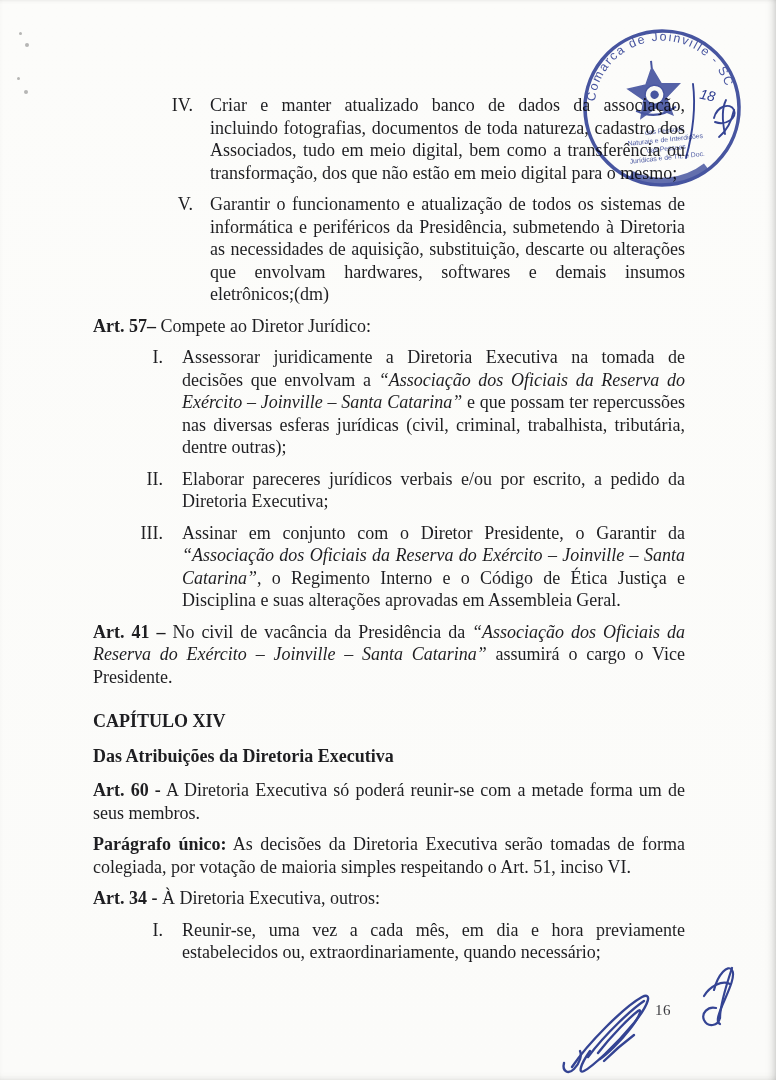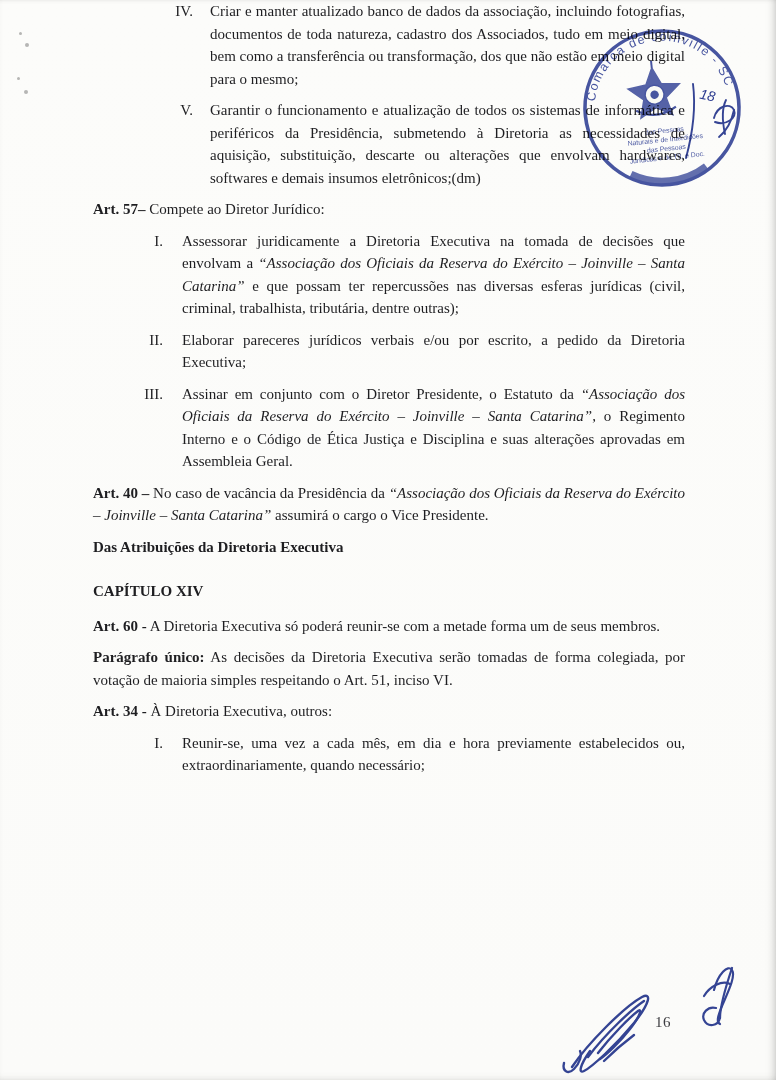--- a/index.html
+++ b/index.html
@@ -10,22 +10,22 @@
   }
   .page{
     position:absolute;inset:0;overflow:hidden;
     background:linear-gradient(180deg,#fcfcfa 0%,#fbfbf9 100%);
     box-shadow:inset -7px 0 9px -6px rgba(90,90,88,.35),
                inset 0 -5px 8px -6px rgba(90,90,88,.22),
                inset 0 3px 5px -4px rgba(90,90,88,.18);
   }
   
   .doc{
-    position:absolute;left:93px;top:0;width:592px;
-    font-size:15px;line-height:22.5px;color:#1e1e21;
+    position:absolute;left:93px;top:0;width:592px;padding-top:94px;
+    font-size:18px;line-height:22.5px;color:#1e1e21;
   }
   .blk{margin:0 0 9px 0;}
   .item{display:flex;}
   .item .num{flex:0 0 auto;text-align:right;white-space:nowrap;}
   .item.group-a .num{width:100px;margin-right:17px;}
   .item.group-b .num{width:70px;margin-right:19px;}
   .item .txt{flex:1 1 auto;text-align:justify;}
   .para{text-align:justify;}
   .heading{font-weight:bold;margin-bottom:12px;}
   .gap-lg{margin-top:22px;}
@@ -34,21 +34,21 @@
   
   .ink-dot{position:absolute;border-radius:50%;background:#7d7d7c;opacity:.55;filter:blur(.4px);}
   
   .stamp,.pen{position:absolute;pointer-events:none;mix-blend-mode:multiply;}
   .stamp{left:577px;top:23px;opacity:.88;}
   .pen-topright{left:670px;top:70px;}
   .sig-main{left:558px;top:985px;}
   .sig-secondary{left:692px;top:962px;}
   .page-number{
     position:absolute;left:655px;top:1002px;
-    font-size:15px;color:#3c3c40;letter-spacing:.5px;margin-top:12px;
+    font-size:15px;color:#3c3c40;letter-spacing:.5px;
   }
   .stamp text,.pen text{font-family:"Liberation Sans","DejaVu Sans",sans-serif;}
 </style>
 </head>
 <body>
 
 <div class="page">
 
   <div class="ink-dot" style="left:19px;top:32px;width:3px;height:3px;"></div>
   <div class="ink-dot" style="left:25px;top:43px;width:4px;height:4px;"></div>
@@ -68,25 +68,25 @@
       <div class="blk item group-b">
         <span class="num">I.</span>
         <span class="txt"><span class="seg-normal">Assessorar juridicamente a Diretoria Executiva na tomada de decisões que envolvam a </span><span class="seg-italic">“Associação dos Oficiais da Reserva do Exército – Joinville – Santa Catarina”</span><span class="seg-normal"> e que possam ter repercussões nas diversas esferas jurídicas (civil, criminal, trabalhista, tributária, dentre outras);</span></span>
       </div>
       <div class="blk item group-b">
         <span class="num">II.</span>
         <span class="txt"><span class="seg-normal">Elaborar pareceres jurídicos verbais e/ou por escrito, a pedido da Diretoria Executiva;</span></span>
       </div>
       <div class="blk item group-b">
         <span class="num">III.</span>
-        <span class="txt"><span class="seg-normal">Assinar em conjunto com o Diretor Presidente, o Estatuto da </span><span class="seg-italic">“Associação dos Oficiais da Reserva do Exército – Joinville – Santa Catarina”</span><span class="seg-normal">, o Regimento Interno e o Código de Ética Justiça e Disciplina e suas alterações aprovadas em Assembleia Geral.</span></span>
+        <span class="txt"><span class="seg-normal">Assinar em conjunto com o Diretor Presidente, o Garantir da </span><span class="seg-italic">“Associação dos Oficiais da Reserva do Exército – Joinville – Santa Catarina”</span><span class="seg-normal">, o Regimento Interno e o Código de Ética Justiça e Disciplina e suas alterações aprovadas em Assembleia Geral.</span></span>
       </div>
-      <div class="blk para"><span class="seg-bold">Art. 40 –</span><span class="seg-normal"> No caso de vacância da Presidência da </span><span class="seg-italic">“Associação dos Oficiais da Reserva do Exército – Joinville – Santa Catarina”</span><span class="seg-normal"> assumirá o cargo o Vice Presidente.</span></div>
+      <div class="blk para"><span class="seg-bold">Art. 41 –</span><span class="seg-normal"> No civil de vacância da Presidência da </span><span class="seg-italic">“Associação dos Oficiais da Reserva do Exército – Joinville – Santa Catarina”</span><span class="seg-normal"> assumirá o cargo o Vice Presidente.</span></div>
+      <div class="blk heading gap-lg"><span class="seg-bold">CAPÍTULO XIV</span></div>
       <div class="blk heading"><span class="seg-bold">Das Atribuições da Diretoria Executiva</span></div>
-      <div class="blk heading gap-lg"><span class="seg-bold">CAPÍTULO XIV</span></div>
       <div class="blk para"><span class="seg-bold">Art. 60 -</span><span class="seg-normal"> A Diretoria Executiva só poderá reunir-se com a metade forma um de seus membros.</span></div>
       <div class="blk para"><span class="seg-bold">Parágrafo único:</span><span class="seg-normal"> As decisões da Diretoria Executiva serão tomadas de forma colegiada, por votação de maioria simples respeitando o Art. 51, inciso VI.</span></div>
       <div class="blk para"><span class="seg-bold">Art. 34 -</span><span class="seg-normal"> À Diretoria Executiva, outros:</span></div>
       <div class="blk item group-b">
         <span class="num">I.</span>
         <span class="txt"><span class="seg-normal">Reunir-se, uma vez a cada mês, em dia e hora previamente estabelecidos ou, extraordinariamente, quando necessário;</span></span>
       </div>
     </main>
 
   <svg class="stamp" width="170" height="170" viewBox="-85 -85 170 170">

